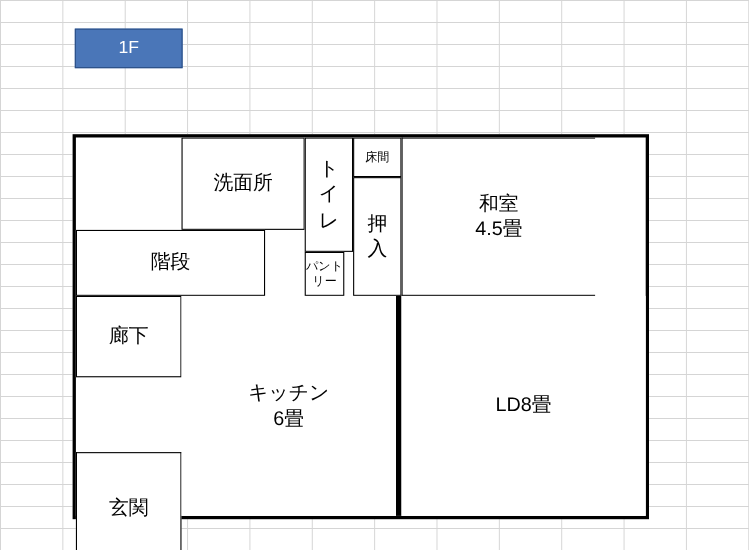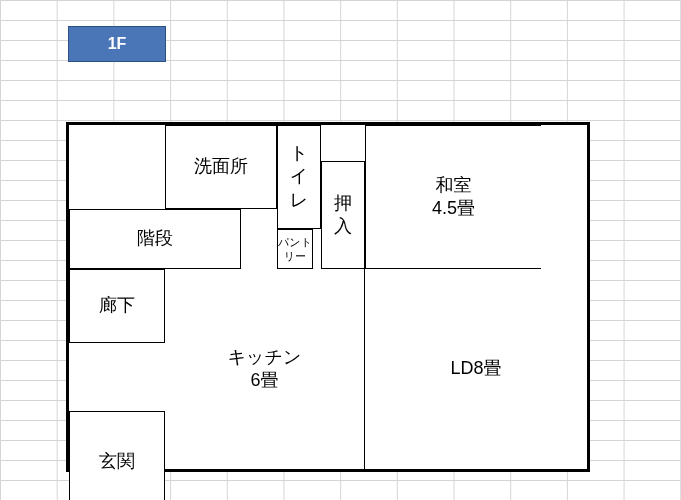--- a/index.html
+++ b/index.html
@@ -8,21 +8,21 @@
     position:absolute;inset:0;
     background-image:
       linear-gradient(to right,#d5d5d5 1px,transparent 1px),
       linear-gradient(to bottom,#d5d5d5 1px,transparent 1px);
     background-size:56.7px 20px;
     background-position:0 0;
   }
   .badge{
     position:absolute;left:68px;top:26px;width:96px;height:34px;
     background:#4a76b8;border:1px solid #2b4f86;
-    color:#fff;font-size:16px;display:flex;align-items:center;justify-content:center;font-weight:bold;
+    color:#fff;font-size:16px;display:flex;align-items:center;justify-content:center;
   }
   .plan{
     position:absolute;left:66px;top:122px;width:524px;height:350px;
     border:3px solid #000;background:#fff;box-sizing:border-box;
   }
   .room{
     position:absolute;box-sizing:border-box;border:1px solid #000;
     display:flex;align-items:center;justify-content:center;
     font-size:18px;line-height:1.3;text-align:center;background:#fff;
   }
@@ -45,41 +45,44 @@
   </div>
   <div class="room stack" style="left:208px;top:0;width:44px;height:104px;">
     <span>ト</span>
     <span>イ</span>
     <span>レ</span>
   </div>
   <div class="room stack small" style="left:208px;top:104px;width:36px;height:40px;">
     <span>パント</span>
     <span>リー</span>
   </div>
+  <div class="room small" style="left:252px;top:0;width:44px;height:36px;">
+    <span>床間</span>
+  </div>
   <div class="room stack" style="left:252px;top:36px;width:44px;height:108px;">
     <span>押</span>
     <span>入</span>
   </div>
   <div class="room stack" style="left:296px;top:0;width:176px;height:144px;border-right:none;">
     <span>和室</span>
     <span>4.5畳</span>
   </div>
 
   <div class="room" style="left:0;top:84px;width:172px;height:60px;">
     <span>階段</span>
   </div>
 
   <div class="room" style="left:0;top:144px;width:96px;height:74px;">
     <span>廊下</span>
   </div>
   <div class="room" style="left:0;top:244px;width:96px;height:100px;border-bottom:none;margin-top:42px;">
     <span>玄関</span>
   </div>
 
-  <div class="room stack" style="left:96px;top:144px;width:200px;height:200px;border:none;border-right:1px solid #000000;">
+  <div class="room stack" style="left:96px;top:144px;width:200px;height:200px;border:none;border-right:5px solid #000000;">
     <span>キッチン</span>
     <span>6畳</span>
   </div>
 
   <div class="room" style="left:296px;top:144px;width:222px;height:200px;border:none;">
     <span>LD8畳</span>
   </div>
 
 </div>
 

